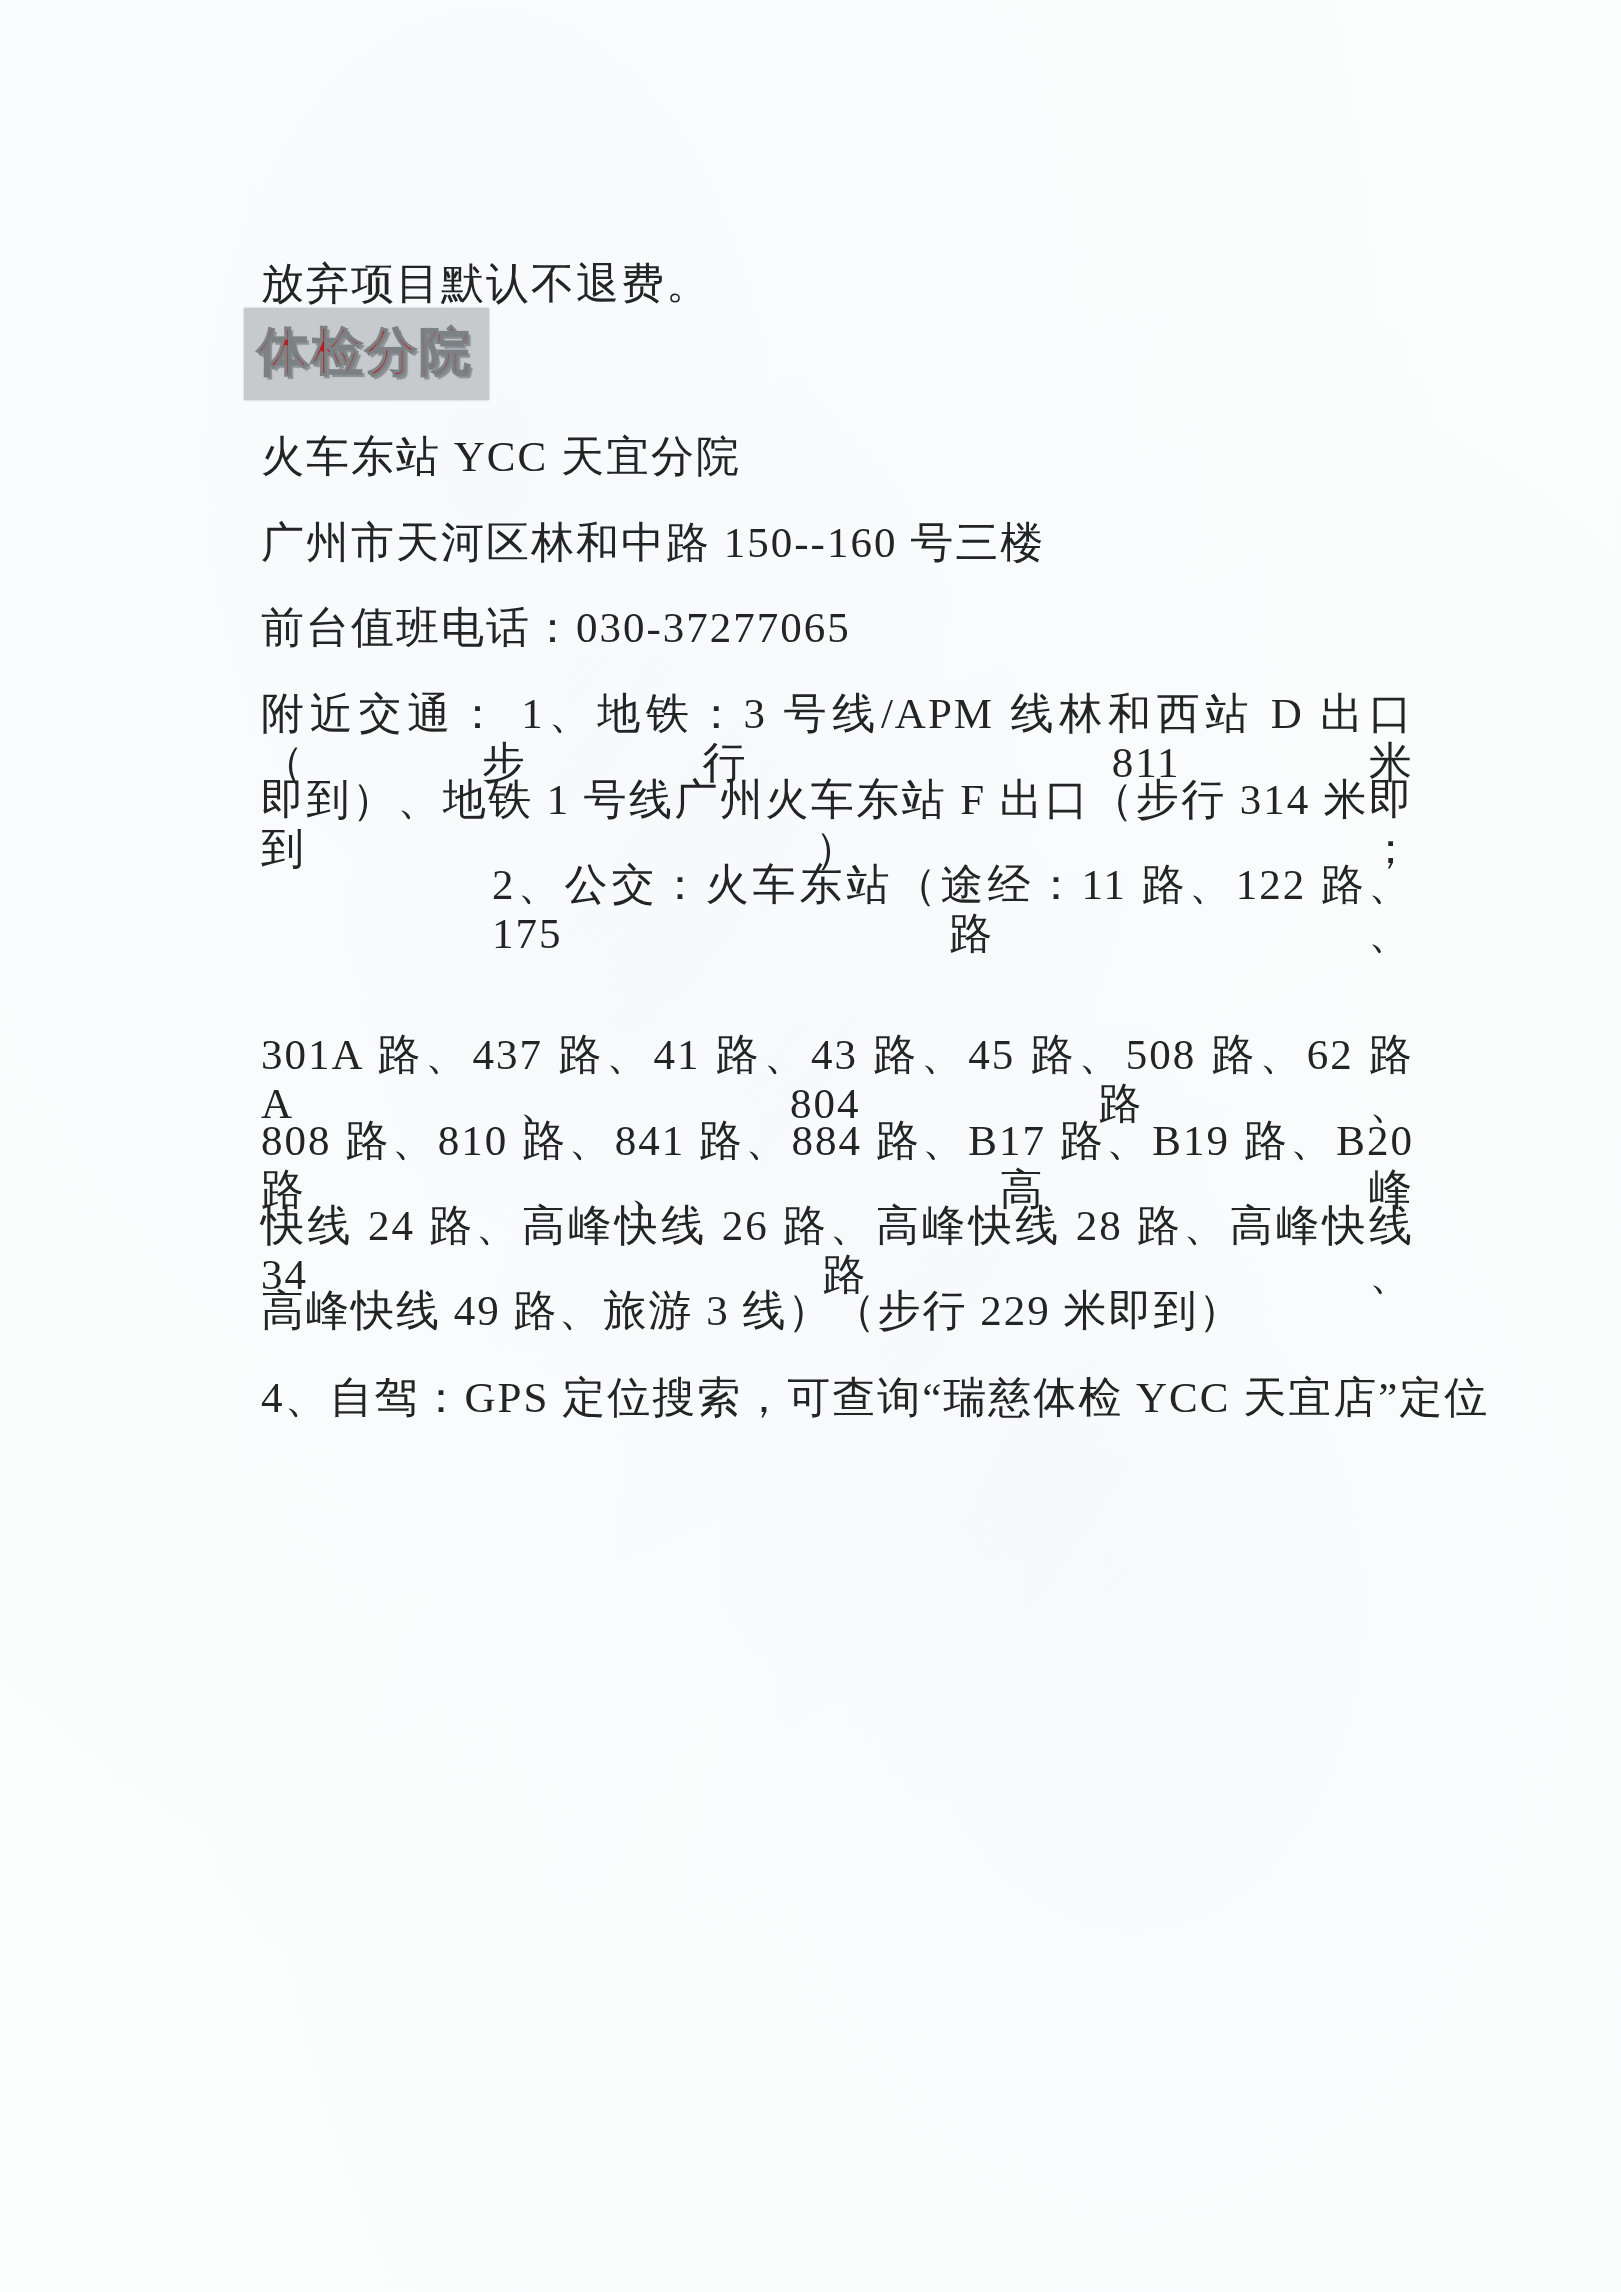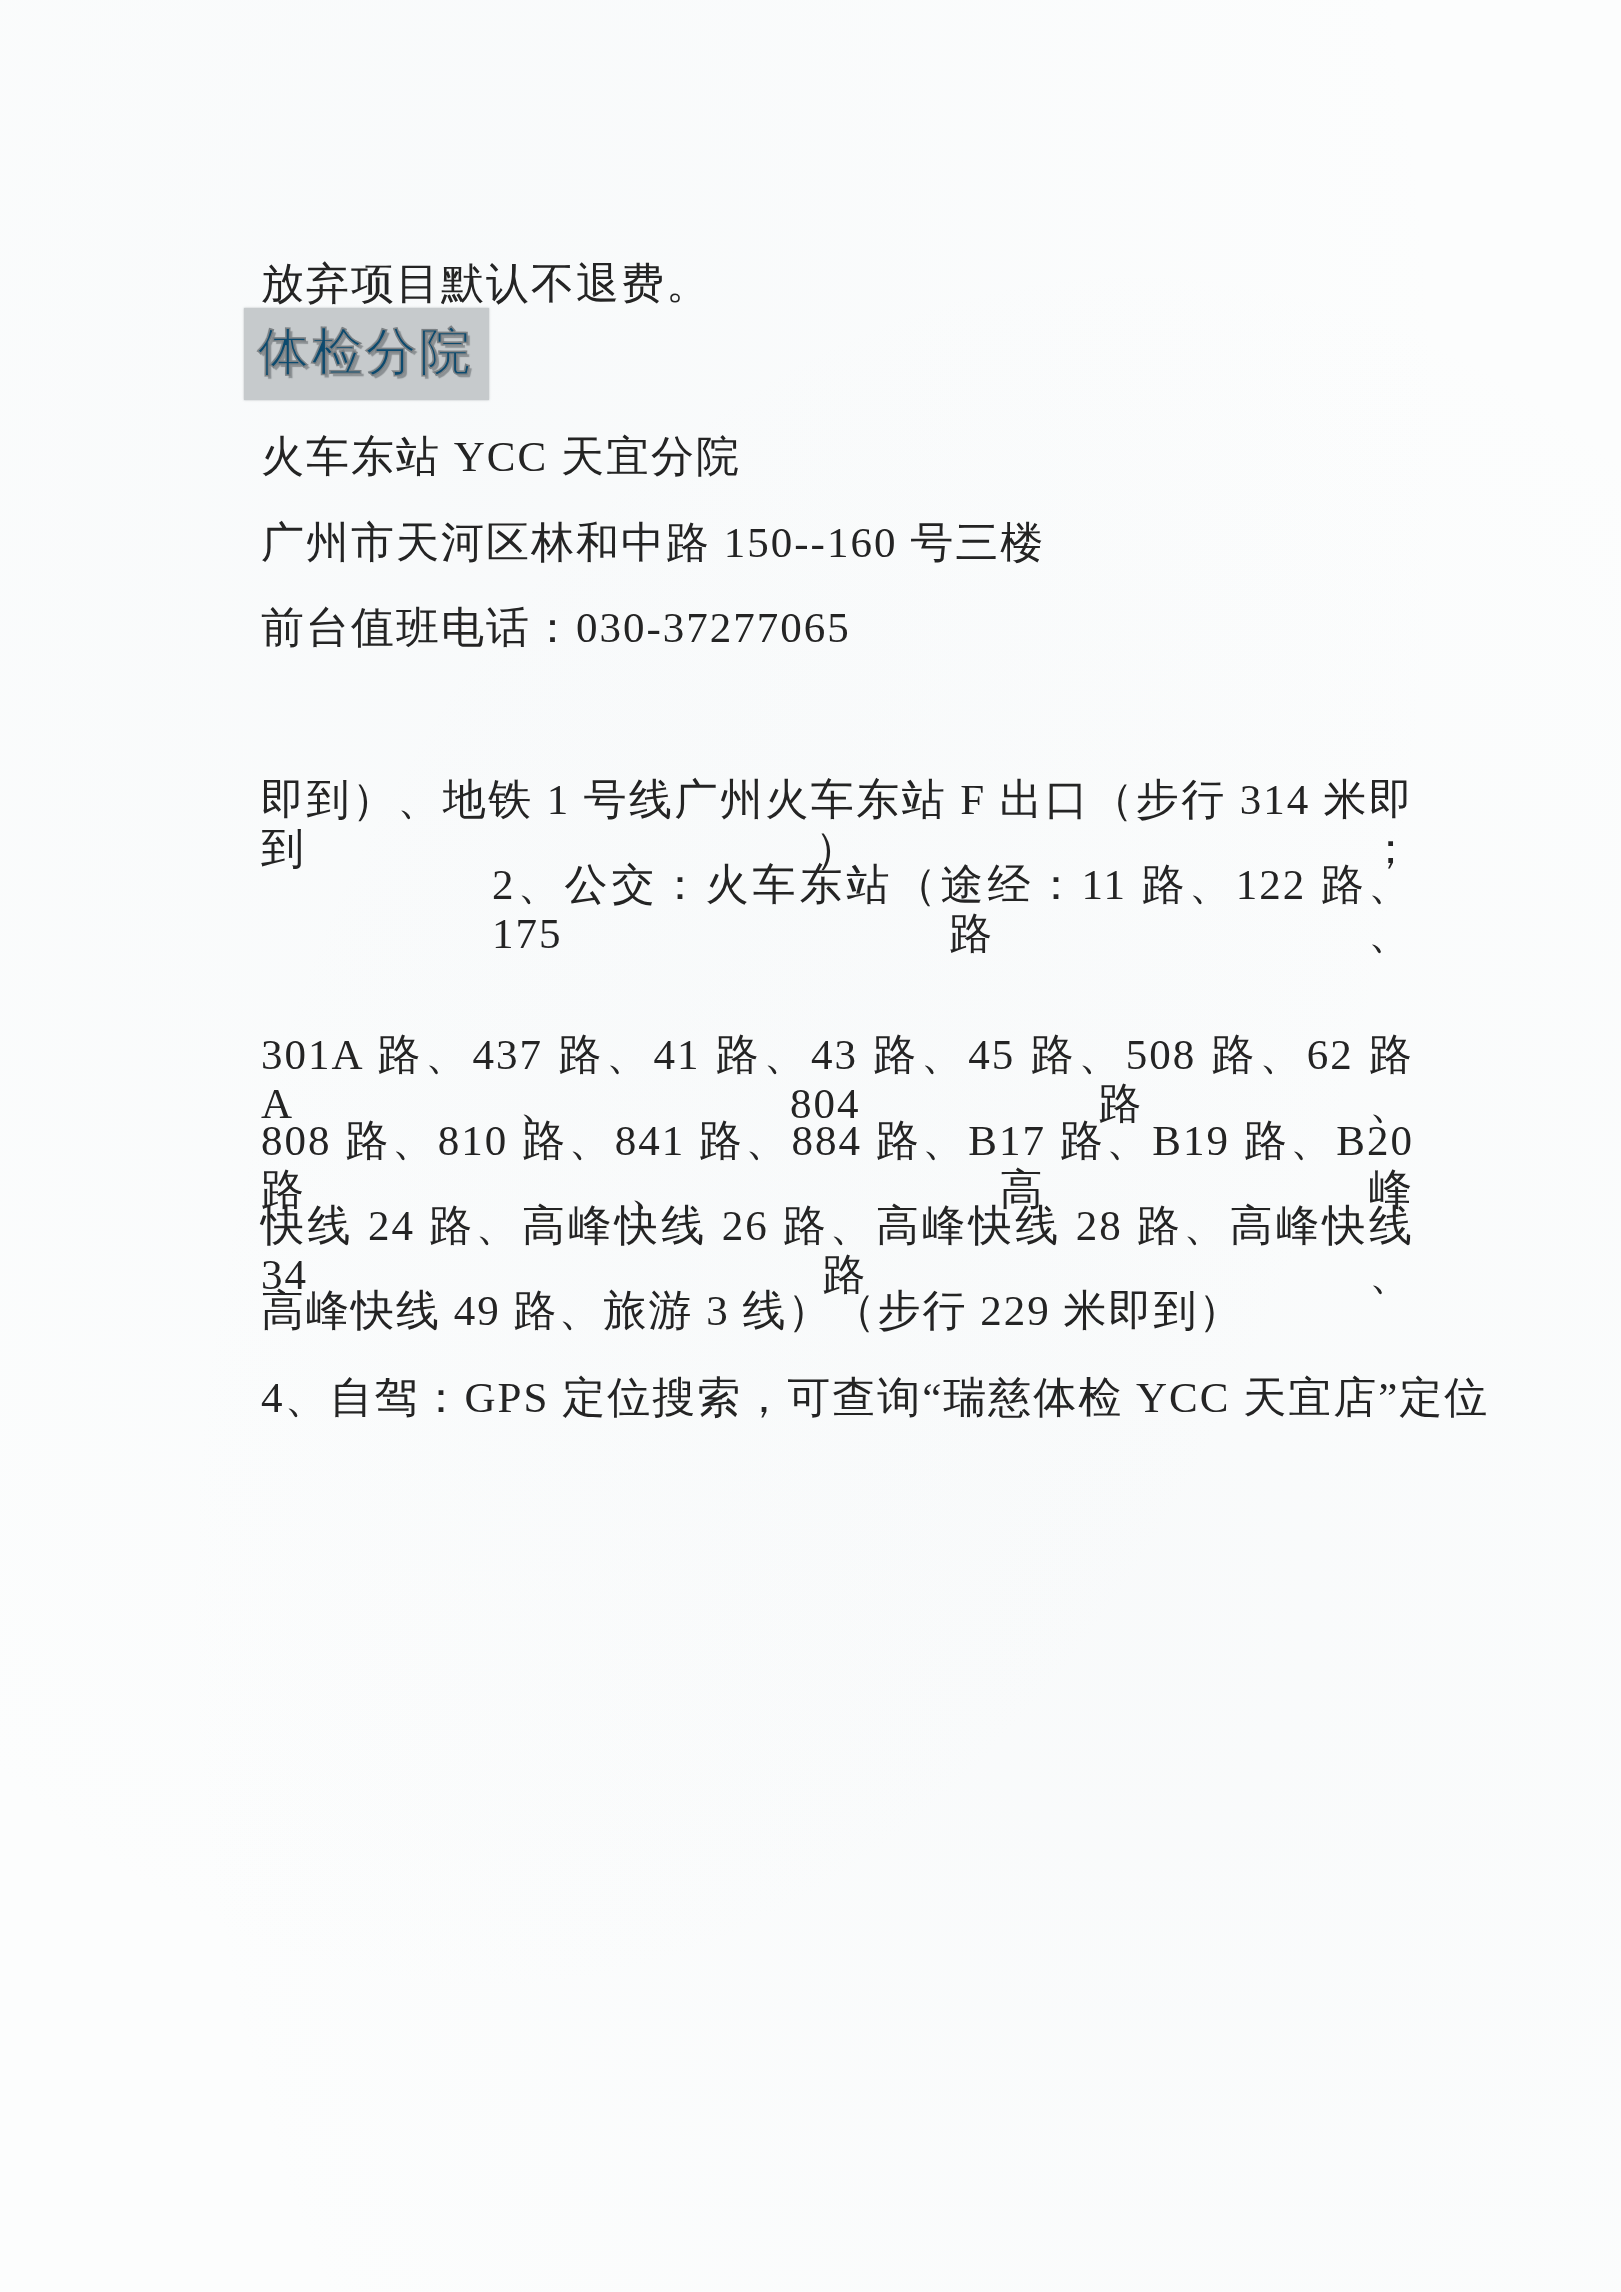--- a/index.html
+++ b/index.html
@@ -50,23 +50,23 @@
   .heading-box {
     position: absolute;
     left: 244px;
     top: 308px;
     background: #c6cacc;
     padding: 9.8px 15.7px 13.7px 13.7px;
     box-shadow: 0 0 2px rgba(140,145,150,0.6);
   }
   .heading-text {
     font-size: 51px;
-    font-weight: normal;
+    font-weight: bold;
     letter-spacing: 2.9px;
-    color: #0c4a6e;
+    color: #b91c1c;
     -webkit-text-stroke: 1.5px #7c8184;
     text-shadow: 2.9px 2.9px 1px #8b9093, -1px -1px 0 #aeb3b6;
   }
 </style>
 </head>
 <body>
 
 <div class="page">
 
   <p class="line" style="top:243px">放弃项目默认不退费。</p>
@@ -74,20 +74,21 @@
   <div class="heading-box">
     <span class="heading-text">体检分院</span>
   </div>
 
   <p class="line" style="top:416px">火车东站 YCC 天宜分院</p>
 
   <p class="line" style="top:502px">广州市天河区林和中路 150--160 号三楼</p>
 
   <p class="line" style="top:587px">前台值班电话：030-37277065</p>
 
+  <p class="line stretch" style="top:673px">附近交通： 1、地铁：3 号线/APM 线林和西站 D 出口（步行 811 米</p>
 
   <p class="line stretch" style="top:759px">即到）、地铁 1 号线广州火车东站 F 出口（步行 314 米即到）；</p>
 
   <p class="line stretch-indent" style="top:844px">2、公交：火车东站（途经：11 路、122 路、175 路、</p>
 
 
   <p class="line stretch" style="top:1014px">301A 路、437 路、41 路、43 路、45 路、508 路、62 路 A、804 路、</p>
 
   <p class="line stretch" style="top:1100px">808 路、810 路、841 路、884 路、B17 路、B19 路、B20 路、高峰</p>
 

